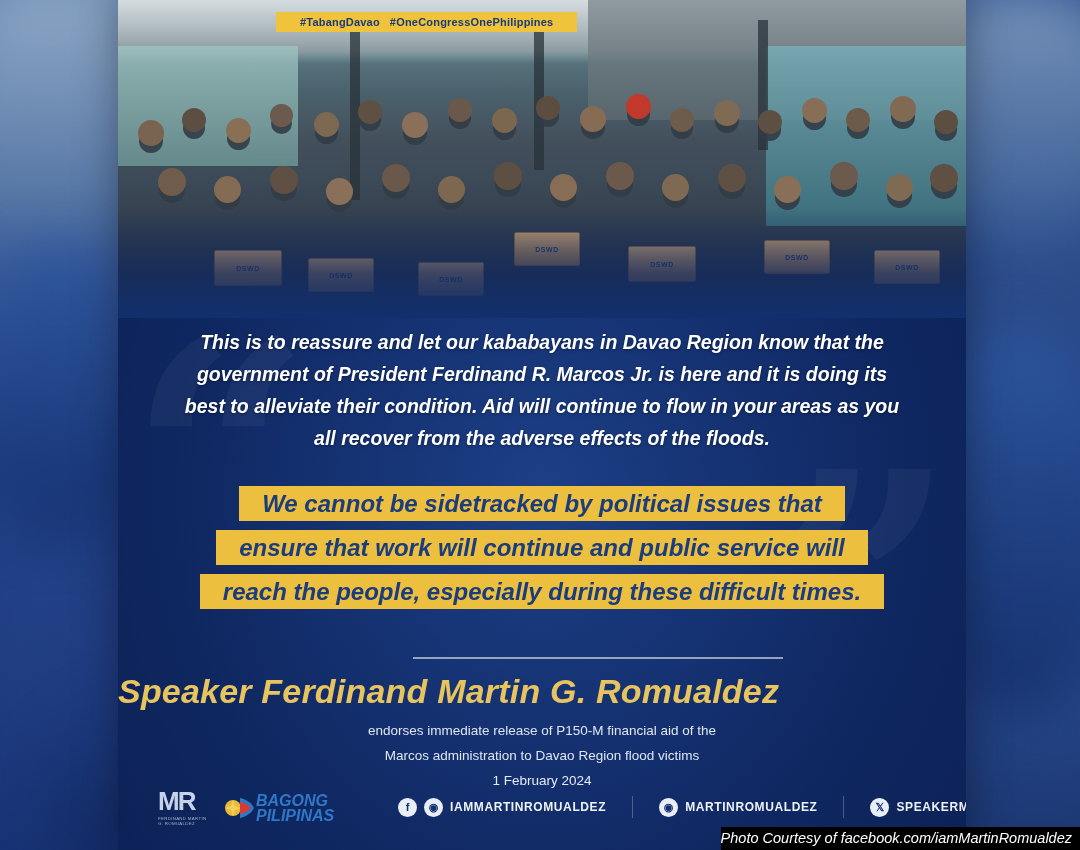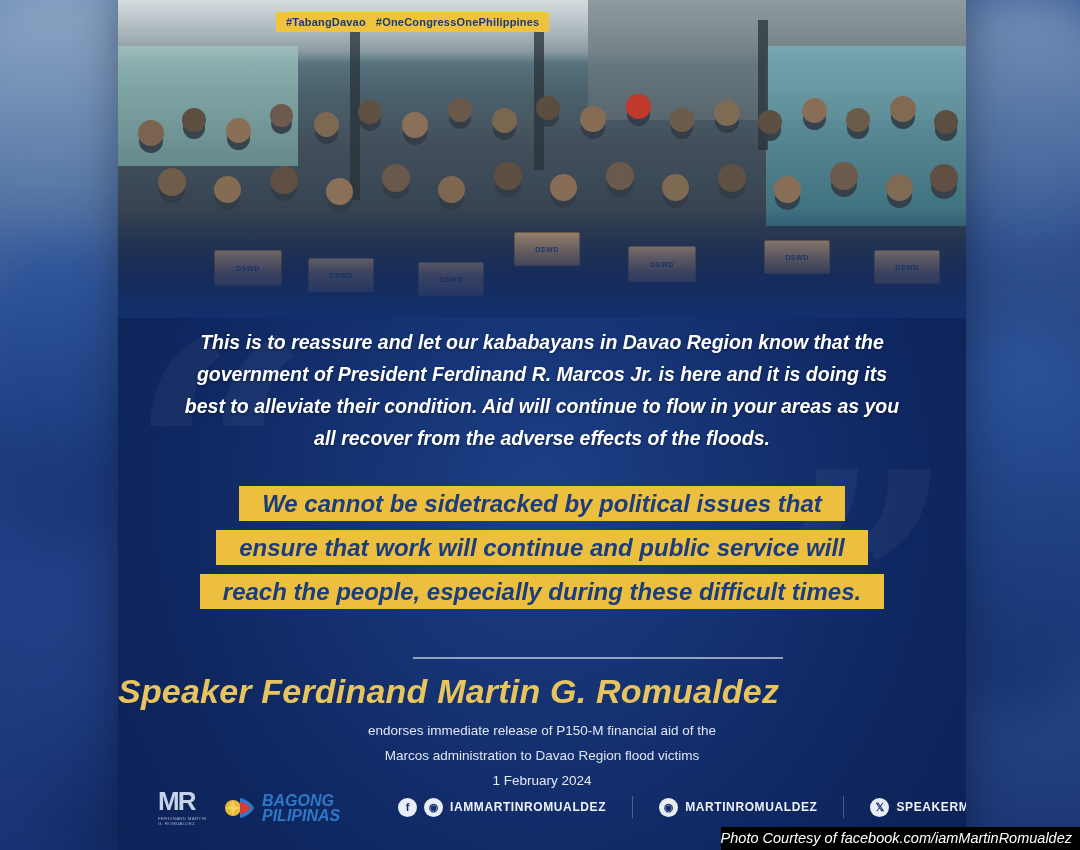--- a/index.html
+++ b/index.html
@@ -147,21 +147,21 @@
   }
 
   
   .hashtags {
     position: absolute;
     left: 158px;
     top: 12px;
     display: flex;
     gap: 0;
     background: #f0c33c;
-    padding: 4px 10px;
+    padding: 4px 24px;
     z-index: 6;
   }
   .hashtags span {
     font-size: 11px;
     font-weight: 700;
     color: #1a3a76;
     letter-spacing: 0.2px;
   }
   .hashtags .sep { width: 10px; display: inline-block; }
 
@@ -249,21 +249,21 @@
   }
   .logo-mr .mr-text {
     font-size: 26px; font-weight: 700; letter-spacing: -2px;
     color: #c7d3e8; line-height: 26px;
   }
   .logo-mr .mr-sub {
     font-size: 4.4px; letter-spacing: 0.3px; color: #9fb0cc; margin-top: 2px;
   }
   .logo-bp {
     position: absolute; left: 104px; top: 4px;
-    display: flex; align-items: center; gap: 6px;
+    display: flex; align-items: center; gap: 0;
   }
   .bp-mark { width: 34px; height: 32px; position: relative; }
   .bp-text { line-height: 15px; }
   .bp-text .b1 { font-size: 16px; font-weight: 700; color: #2f78c8; font-style: italic; }
   .bp-text .b2 { font-size: 16px; font-weight: 700; color: #2f78c8; font-style: italic; }
 
   .social {
     position: absolute;
     left: 280px; top: 8px;
     display: flex;

